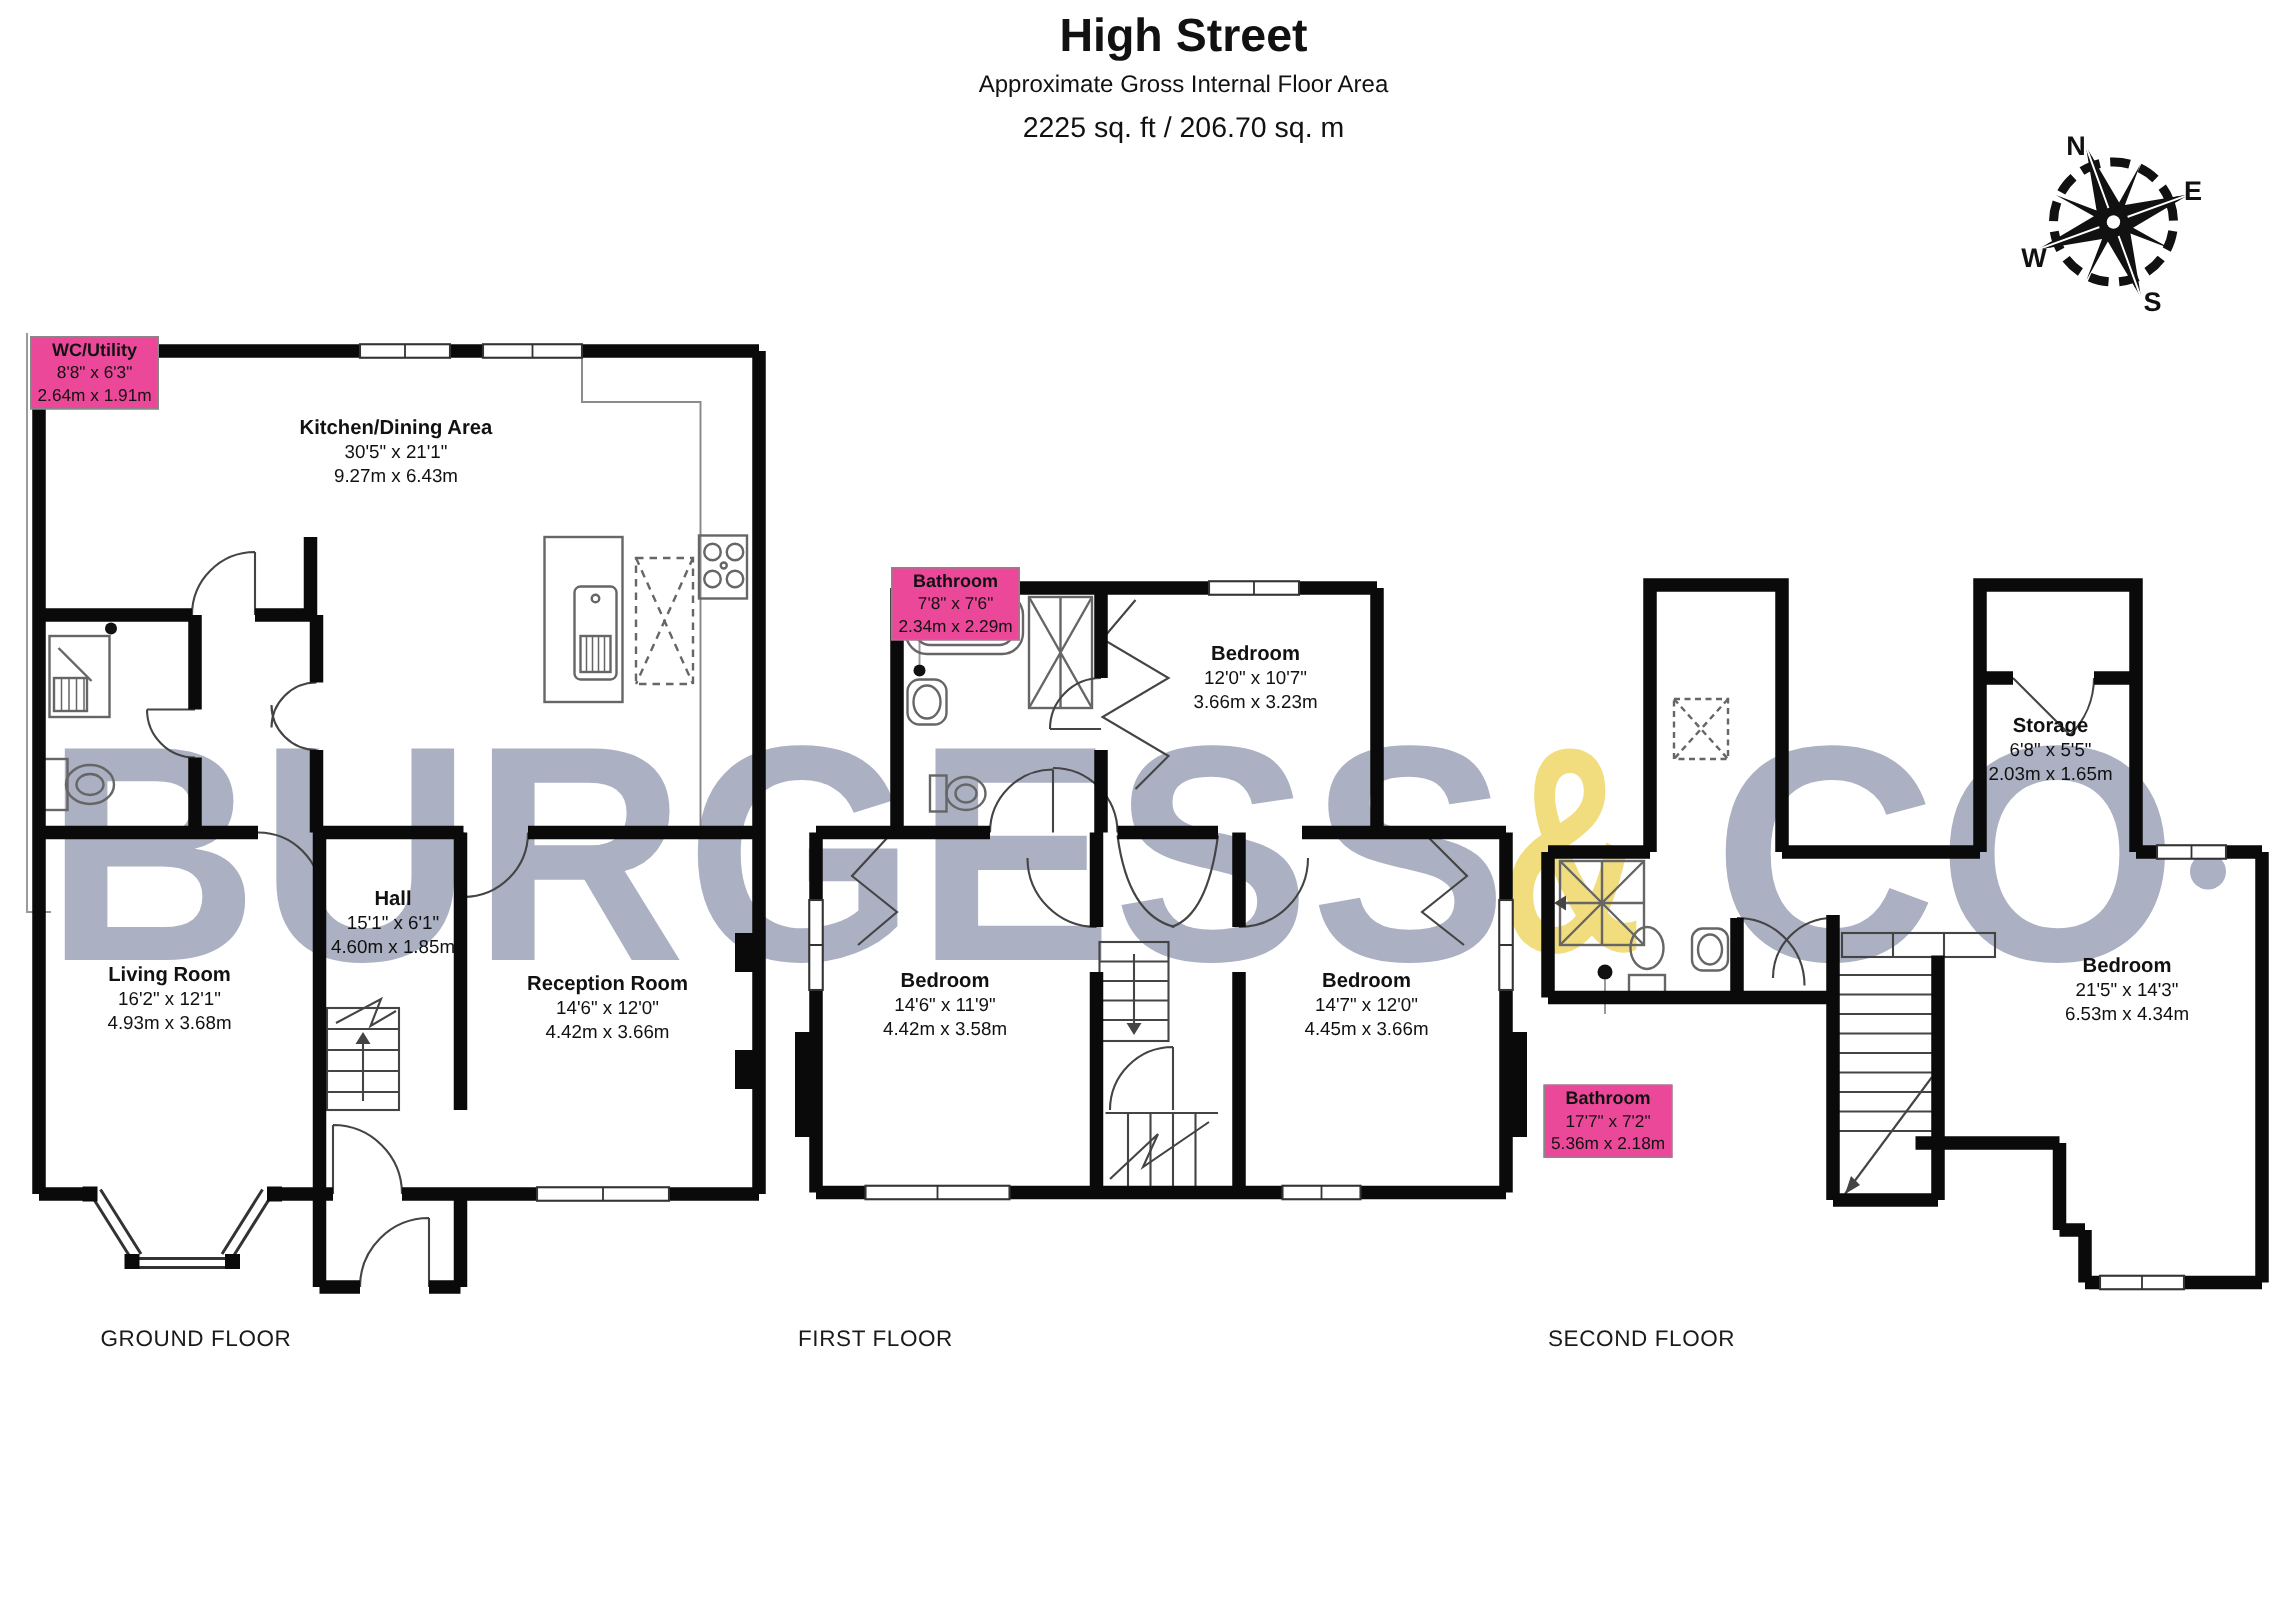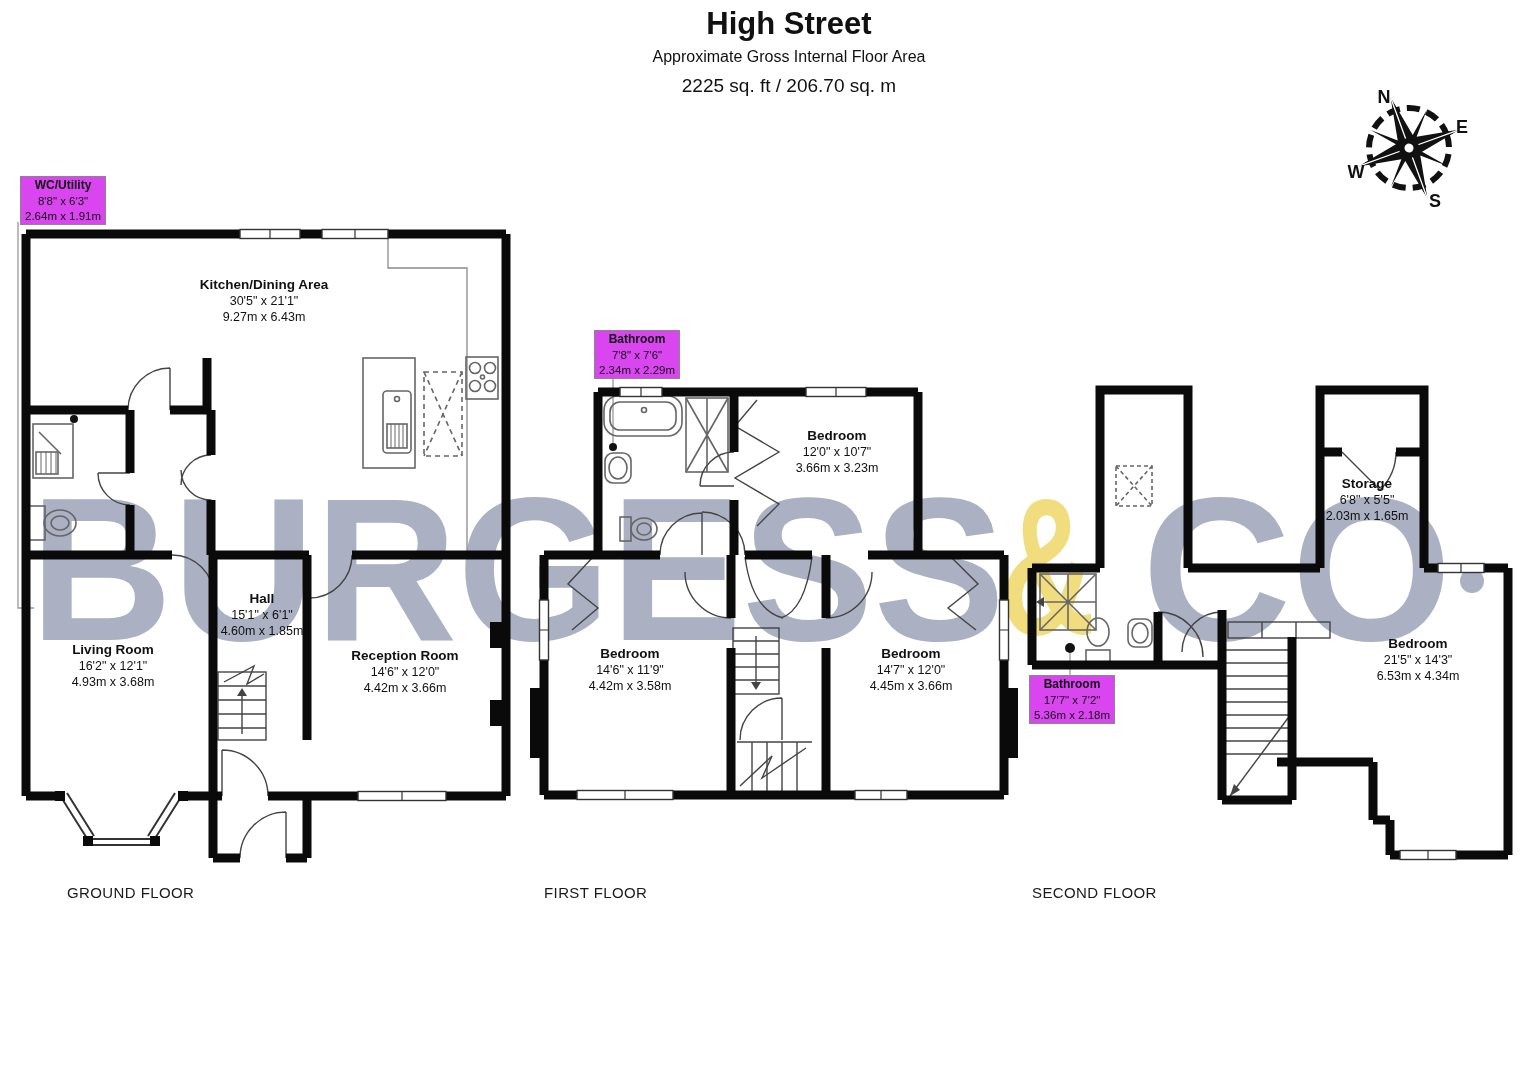--- a/index.html
+++ b/index.html
@@ -7,22 +7,22 @@
         font-family:"Liberation Sans",sans-serif;color:#111;}
   #plan-svg{position:absolute;left:0;top:0;}
   .hdr{position:absolute;left:0;width:100%;text-align:center;padding-left:25px;}
   #title{top:6px;font-size:31px;font-weight:bold;}
   #subtitle{top:48px;font-size:16px;}
   #area{top:75px;font-size:19px;}
   .room-label{position:absolute;text-align:center;line-height:1.28;white-space:nowrap;
               transform:translateX(-50%);z-index:5;}
   .room-label .rname{display:block;font-weight:bold;font-size:13.5px;}
   .room-label .rdim{display:block;font-size:12.5px;}
-  .room-label.boxed{transform:none;background:#d946ef;border:1.2px solid #888;
-                    padding:1px 4px;line-height:1.3;}
+  .room-label.boxed{transform:none;background:#ec4899;border:1.2px solid #888;
+                    padding:1px 4px;line-height:1.3;margin-top:48px;}
   .room-label.boxed .rname{font-size:12px;}
   .room-label.boxed .rdim{font-size:11.5px;}
   .floor-caption{position:absolute;top:884px;font-size:15px;letter-spacing:.4px;color:#1a1a1a;z-index:5;}
   #footer{position:absolute;top:1034px;left:0;width:100%;text-align:center;font-size:20px;z-index:5;}
 </style>
 </head>
 <body>
 
 <div id="page">
 
@@ -303,16 +303,16 @@
     <span class="rdim">17'7" x 7'2"</span>
     <span class="rdim">5.36m x 2.18m</span>
   </div>
   <div class="room-label" style="left:1418px;top:635px;">
     <span class="rname">Bedroom</span>
     <span class="rdim">21'5" x 14'3"</span>
     <span class="rdim">6.53m x 4.34m</span>
   </div>
 
   <div class="floor-caption" style="left:27px;margin-left:40px;">GROUND FLOOR</div>
-  <div class="floor-caption" style="left:544px;">FIRST FLOOR</div>
+  <div class="floor-caption" style="left:532px;">FIRST FLOOR</div>
   <div class="floor-caption" style="left:1032px;">SECOND FLOOR</div>
 
 </div>
 
 </body></html>

